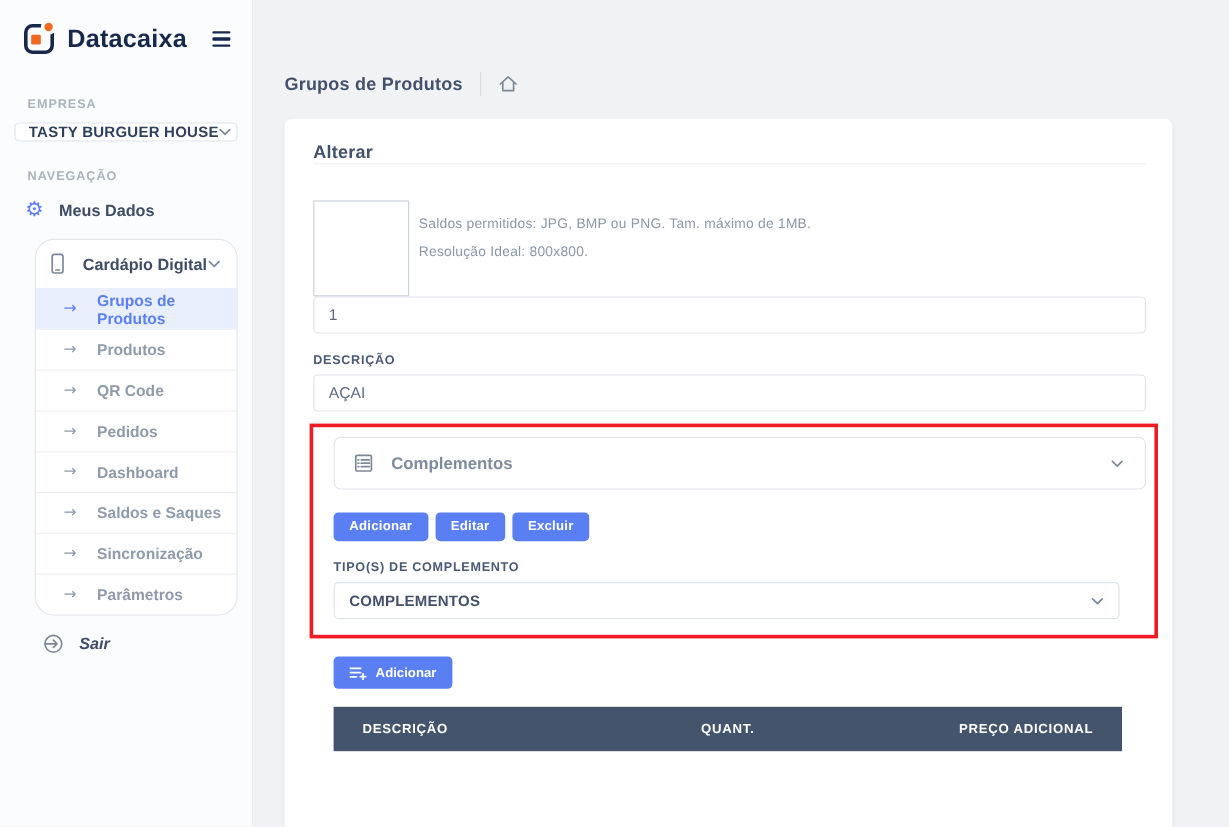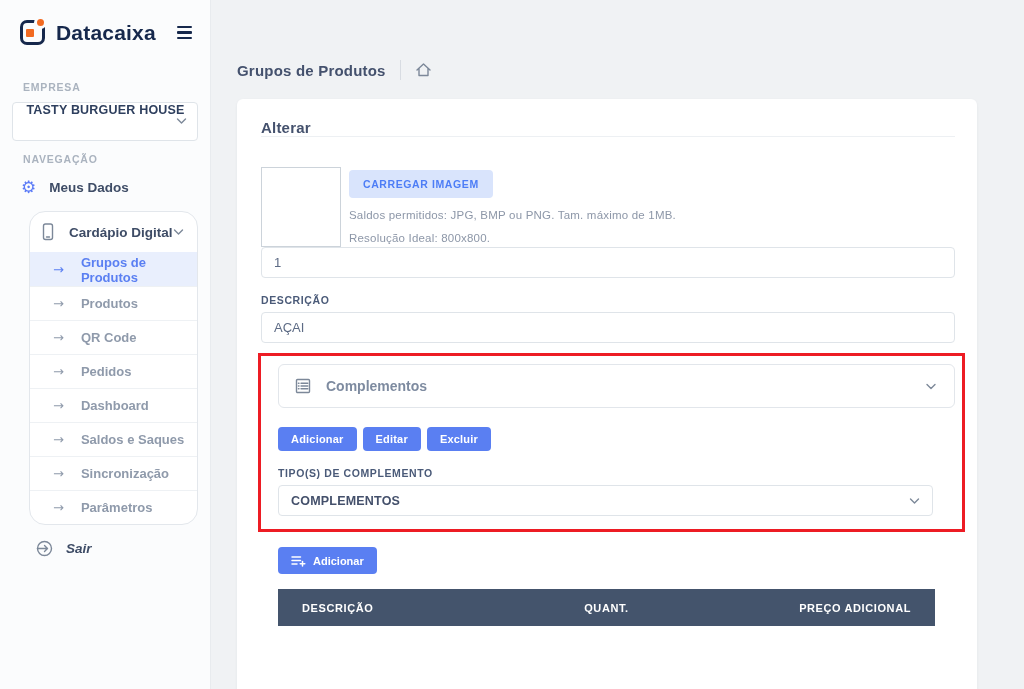--- a/index.html
+++ b/index.html
@@ -19,27 +19,27 @@
     background:#f26a21; border-radius:50%; box-shadow:0 0 0 3px #fbfcfd; }
   .logo-text { font-size:21px; font-weight:700; color:#16284c; margin-left:11px;
     letter-spacing:.2px; }
   .hamburger { margin-left:auto; display:flex; flex-direction:column; gap:3px;
     cursor:pointer; padding:2px; }
   .hamburger span { display:block; width:15px; height:2.5px; background:#16284c;
     border-radius:1px; }
   .side-label { font-size:10.5px; font-weight:700; letter-spacing:.8px;
     color:#aab3bf; padding:0 0 0 23px; }
   .side-label.first { margin-top:36px; }
-  .company-select { margin:9px 12px 0 12px; height:39px; background:#fff;
+  .company-select { margin:9px 12px 0 12px; height:16px; background:#fff;
     border:1px solid #dfe4e9; border-radius:4px; display:flex; align-items:center;
-    padding:0 10px 0 11px; cursor:pointer;flex-direction:column; }
+    padding:0 10px 0 11px; cursor:pointer; }
   .company-select .txt { font-size:12.5px; font-weight:700; color:#2e3f5e;
     letter-spacing:.2px; white-space:nowrap; }
   .company-select .chev { margin-left:auto; color:#8c97a8; display:flex; }
-  .nav-label { margin-top:12px; }
+  .nav-label { margin-top:23px; }
   .nav-item { display:flex; align-items:center; height:32px; padding:0 14px 0 21px;
     cursor:pointer; margin-top:6px; }
   .nav-item .nav-txt { font-size:13.5px; font-weight:600; color:#3e4c66; margin-left:13px; }
   .gear-glyph { font-family:"DejaVu Sans", sans-serif; font-size:17px; color:#5b7bf7;
     line-height:1; }
   .menu-group { margin:8px 12px 0 29px; background:#fff; border:1px solid #e3e7ec;
     border-radius:16px; overflow:hidden; }
   .group-parent { display:flex; align-items:center; height:40px; padding:0 13px 0 9px;
     cursor:pointer; }
   .group-parent .nav-txt { font-size:13.5px; font-weight:600; color:#3e4c66; margin-left:12px; }
@@ -212,21 +212,20 @@
         </svg>
       </span>
     </div>
 
     <section class="card">
       <div class="card-title">Alterar</div>
 
       <div class="upload-row">
         <div class="img-placeholder"></div>
         <div class="upload-col">
-          <button class="upload-btn">CARREGAR IMAGEM</button>
           <div class="hint">Saldos permitidos: JPG, BMP ou PNG. Tam. máximo de 1MB.</div>
           <div class="hint">Resolução Ideal: 800x800.</div>
         </div>
       </div>
 
       <input class="text-input" type="text" value="1" style="">
 
       <label class="field-label">DESCRIÇÃO</label>
       <input class="text-input" type="text" value="AÇAI" style="">
 

